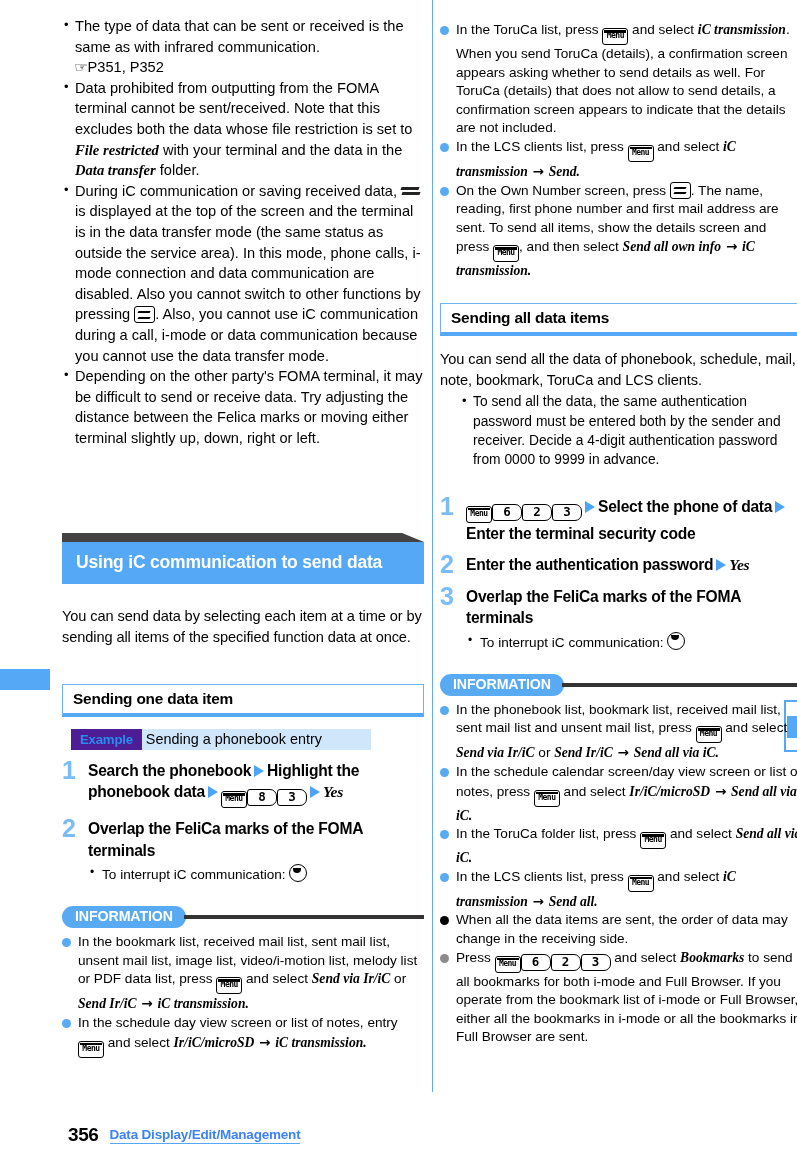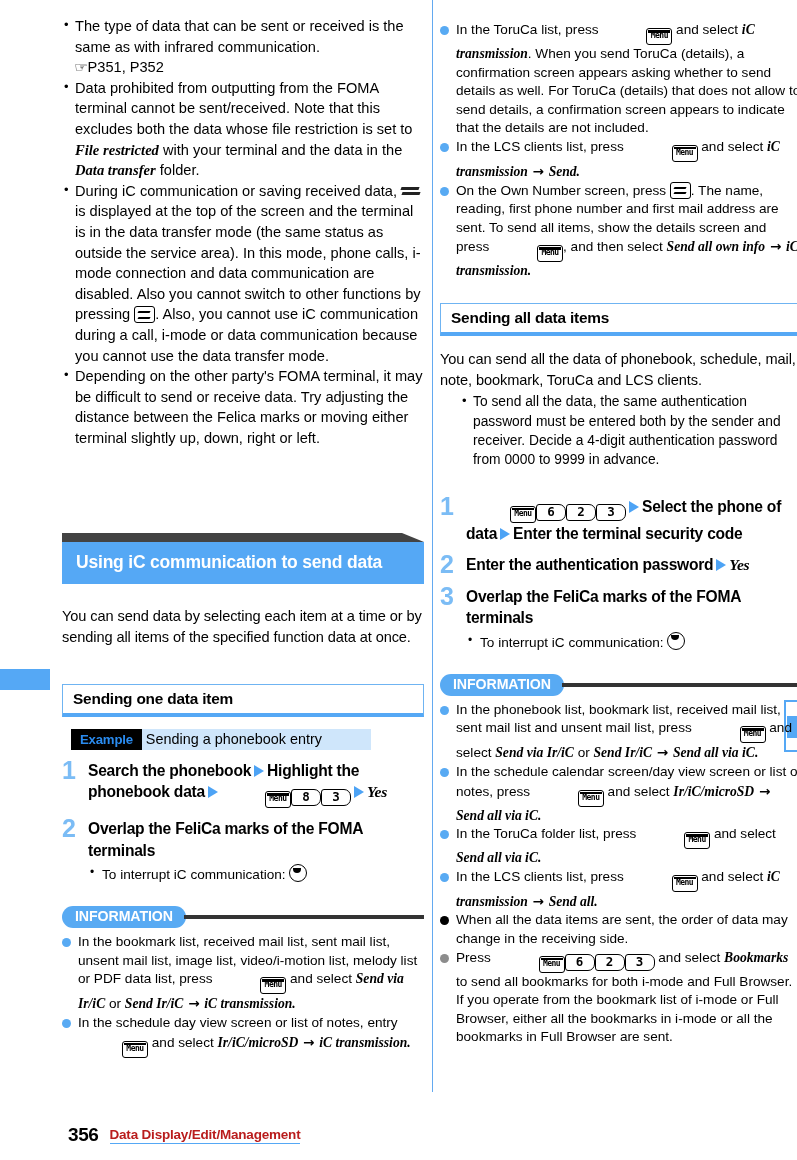--- a/index.html
+++ b/index.html
@@ -120,21 +120,21 @@
     background: #cfe6fb;
     display: flex;
     align-items: center;
     font-size: 14.4px;
     height: 21px;
     margin-left: 9px;
     width: 300px;
     box-sizing: border-box;
   }
   .example-tag {
-    background: #000000;
+    background: #4c1d95;
     color: #2a8bef;
     font-weight: bold;
     font-size: 13.2px;
     padding: 2px 9px 2px 9px;
     line-height: 17px;
     letter-spacing: -0.2px;
   }
   .example-txt { padding-left: 4px; text-align: right; }
 
   
@@ -199,21 +199,20 @@
     text-align: center;
     font-family: "DejaVu Sans Mono", monospace;
   }
   .key-menu {
     width: 26px; height: 17px;
     font-size: 8px; font-weight: bold;
     line-height: 14px;
     letter-spacing: -0.5px;
     border-radius: 3px;
     position: relative;
-    margin-left: 44px;
   }
   .key-menu::before {
     content: "";
     position: absolute; left: 1px; right: 1px; top: 1px; height: 2.5px;
     background: #000;
   }
   .key-num {
     width: 30px; height: 17px;
     font-size: 12.5px;
     font-weight: bold;
@@ -333,21 +332,21 @@
     margin-left: 6px;
   }
   .footer-page {
     font-weight: bold;
     font-size: 19px;
     color: #000;
     letter-spacing: -0.4px;
   }
   .footer-title {
     margin-left: 11px;
-    color: #b91c1c;
+    color: #3b82f6;
     font-weight: bold;
     font-size: 13.5px;
     border-bottom: 1.6px solid #55a8f5;
     padding-bottom: 1px;
     letter-spacing: -0.2px;
   }
 </style>
 </head>
 <body>
 

